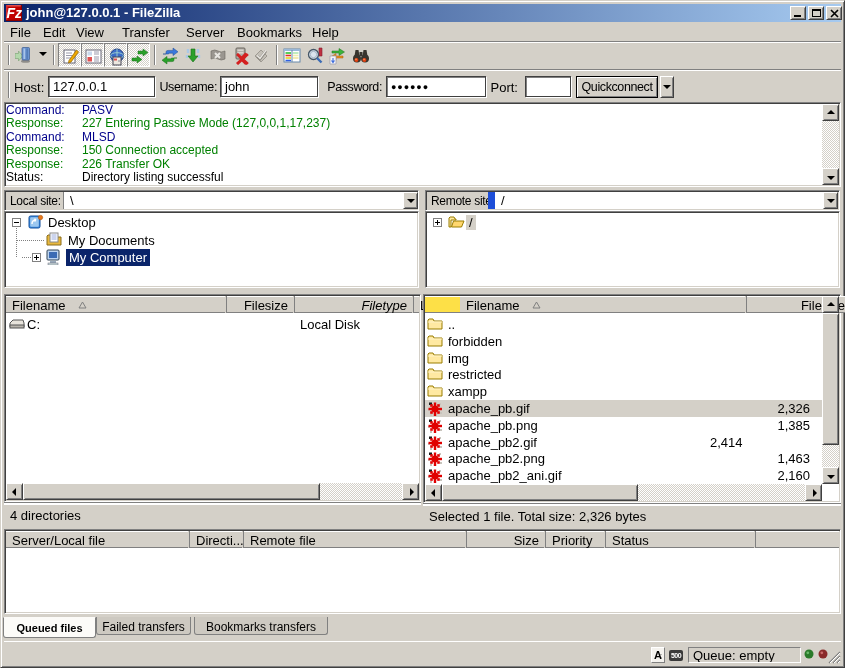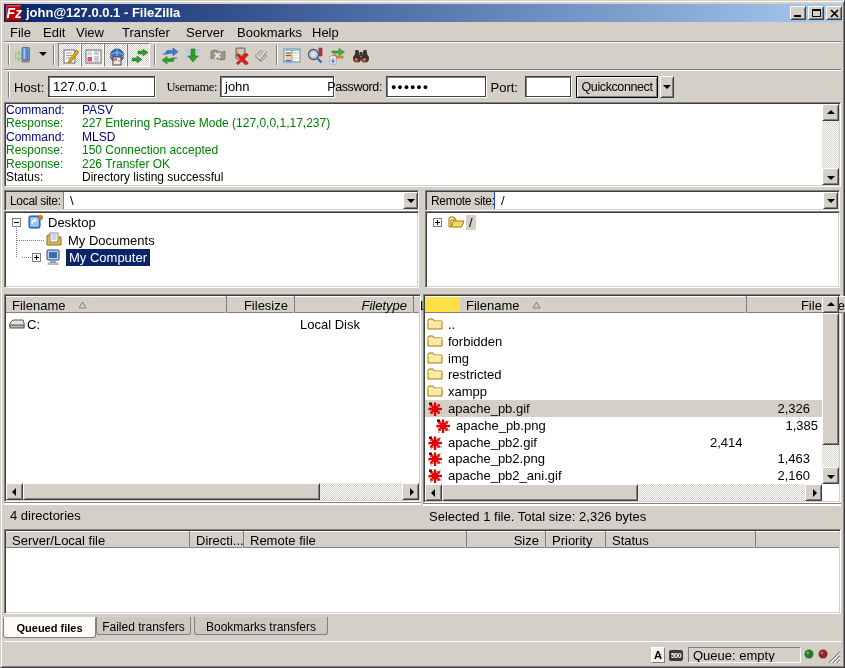--- a/index.html
+++ b/index.html
@@ -154,22 +154,22 @@
         <circle cx="12.4" cy="13" r="2" fill="#e04010"></circle>
         <circle cx="4" cy="12.4" r="0.8" fill="#ff9060"></circle>
         <circle cx="12" cy="12.4" r="0.8" fill="#ff9060"></circle>
       </svg></div>
   </div>
 
 <div class="abs" style="left:4px;top:69px;width:837px;height:33px;border-top:1px solid #808080;box-shadow:inset 0 1px 0 #fff;background:#d4d0c8;"></div>
 <div class="abs" style="left:8px;top:72px;width:2px;height:26px;border-left:1px solid #808080;border-right:1px solid #fff;"></div>
 <div class="abs" style="left:14px;top:80px;">Host:</div>
 <div class="abs field" style="left:48px;top:76px;width:107px;height:21px;padding:2px 4px;">127.0.0.1</div>
-<div class="abs" style="left:158px;top:80px;width:59px;text-align:right;font-size:12.5px;letter-spacing:-0.4px;font-family:Liberation Serif, serif;">Username:</div>
-<div class="abs field" style="left:220px;top:76px;width:114px;height:21px;padding:2px 4px;">john</div>
+<div class="abs" style="left:158px;top:80px;width:59px;text-align:right;font-size:12.5px;letter-spacing:-0.4px;">Username:</div>
+<div class="abs field" style="left:220px;top:76px;width:98px;height:21px;padding:2px 4px;">john</div>
 <div class="abs" style="left:323px;top:80px;width:59px;text-align:right;font-size:12.5px;letter-spacing:-0.4px;">Password:</div>
 <div class="abs field" style="left:386px;top:76px;width:100px;height:21px;padding:4px 4px;letter-spacing:0.9px;font-size:9px;line-height:13px;">●●●●●●</div>
 <div class="abs" style="left:490px;top:80px;width:28px;text-align:right;">Port:</div>
 <div class="abs field" style="left:525px;top:76px;width:46px;height:21px;"></div>
 <div class="abs" style="left:576px;top:76px;width:82px;height:22px;border:1px solid #000;background:#d4d0c8;box-shadow:inset 1px 1px 0 #fff, inset -1px -1px 0 #808080;text-align:center;line-height:20px;font-size:12.5px;letter-spacing:-0.4px;">Quickconnect</div>
 <div class="abs btn" style="left:660px;top:76px;width:14px;height:22px;">
     <svg class="abs" style="left:2px;top:8px" width="9" height="5">
       <path d="M0 0 L8 0 L4 4 Z" fill="#000"></path>
     </svg>
   </div>
@@ -232,21 +232,21 @@
         <rect x="2" y="1" width="12" height="10" rx="1" fill="#bcd4f0" stroke="#345"></rect>
         <rect x="4" y="3" width="8" height="6" fill="#3c6cb4"></rect>
         <rect x="5" y="12" width="6" height="2" fill="#9ab"></rect>
         <rect x="3" y="14" width="10" height="2" fill="#cdd" stroke="#667" stroke-width="0.5"></rect>
       </svg>
       <span style="position:absolute;left:60px;top:0px;background:#0a246a;color:#fff;padding:1px 3px;">My Computer</span>
     </div>
   </div>
 
 <div class="abs deep" style="left:425px;top:190px;width:415px;height:21px;background:#fff;"></div>
-<div class="abs" style="left:427px;top:192px;width:68px;height:17px;background:#d4d0c8;border-right:1px solid #1d4ed8;padding:2px 0 0 4px;font-size:12px;letter-spacing:-0.3px;white-space:nowrap;overflow:hidden;">Remote site:</div>
+<div class="abs" style="left:427px;top:192px;width:68px;height:17px;background:#d4d0c8;border-right:7px solid #1d4ed8;padding:2px 0 0 4px;font-size:12px;letter-spacing:-0.3px;white-space:nowrap;overflow:hidden;">Remote site:</div>
 <div class="abs" style="left:496px;top:192px;width:326px;height:17px;background:#fff;padding:1px 0 0 5px;">/</div>
 <div class="abs btn" style="left:823px;top:192px;width:15px;height:17px;">
     <svg class="abs" style="left:3px;top:6px" width="9" height="5">
       <path d="M0 0 L8 0 L4 4 Z" fill="#000"></path>
     </svg>
   </div>
 
 <div class="abs deep" style="left:425px;top:211px;width:415px;height:77px;"></div>
 <div class="abs" id="rtree" style="left:427px;top:213px;width:411px;height:73px;background:#fff;overflow:hidden;">
     <div style="position:absolute;left:0;top:1px;width:100%;height:17px;">
@@ -342,21 +342,21 @@
           <rect x="9.5" y="5.8" width="4.5" height="2.4"></rect>
           <rect x="2.2" y="2.2" width="2.6" height="2.6"></rect>
           <rect x="9.2" y="2.2" width="2.6" height="2.6"></rect>
           <rect x="2.2" y="9.2" width="2.6" height="2.6"></rect>
           <rect x="9.2" y="9.2" width="2.6" height="2.6"></rect>
         </g>
       </svg>
       <span style="position:absolute;left:23px;top:1px;">apache_pb.gif</span>
       <span style="position:absolute;left:285px;top:1px;width:100px;text-align:right;">2,326</span>
     </div>
-    <div style="position:absolute;left:0;top:103.8px;width:100%;height:17px;margin-left:8px;">
+    <div style="position:absolute;left:0;top:103.8px;width:100%;height:17px;">
       <svg style="position:absolute;left:3px;top:2px" width="15" height="15">
         <rect x="0" y="7" width="2" height="2" fill="#c8c4bc"></rect>
         <rect x="11" y="1" width="2" height="2" fill="#c8c4bc"></rect>
         <rect x="12" y="10" width="2" height="2" fill="#c8c4bc"></rect>
         <rect x="2" y="12" width="2" height="2" fill="#c8c4bc"></rect>
         <rect x="1" y="0.5" width="3" height="2.5" fill="#1a1a1a"></rect>
         <g fill="#e00000">
           <circle cx="7" cy="7" r="3.6"></circle>
           <rect x="5.8" y="0.5" width="2.4" height="4"></rect>
           <rect x="5.8" y="9.5" width="2.4" height="4.5"></rect>

